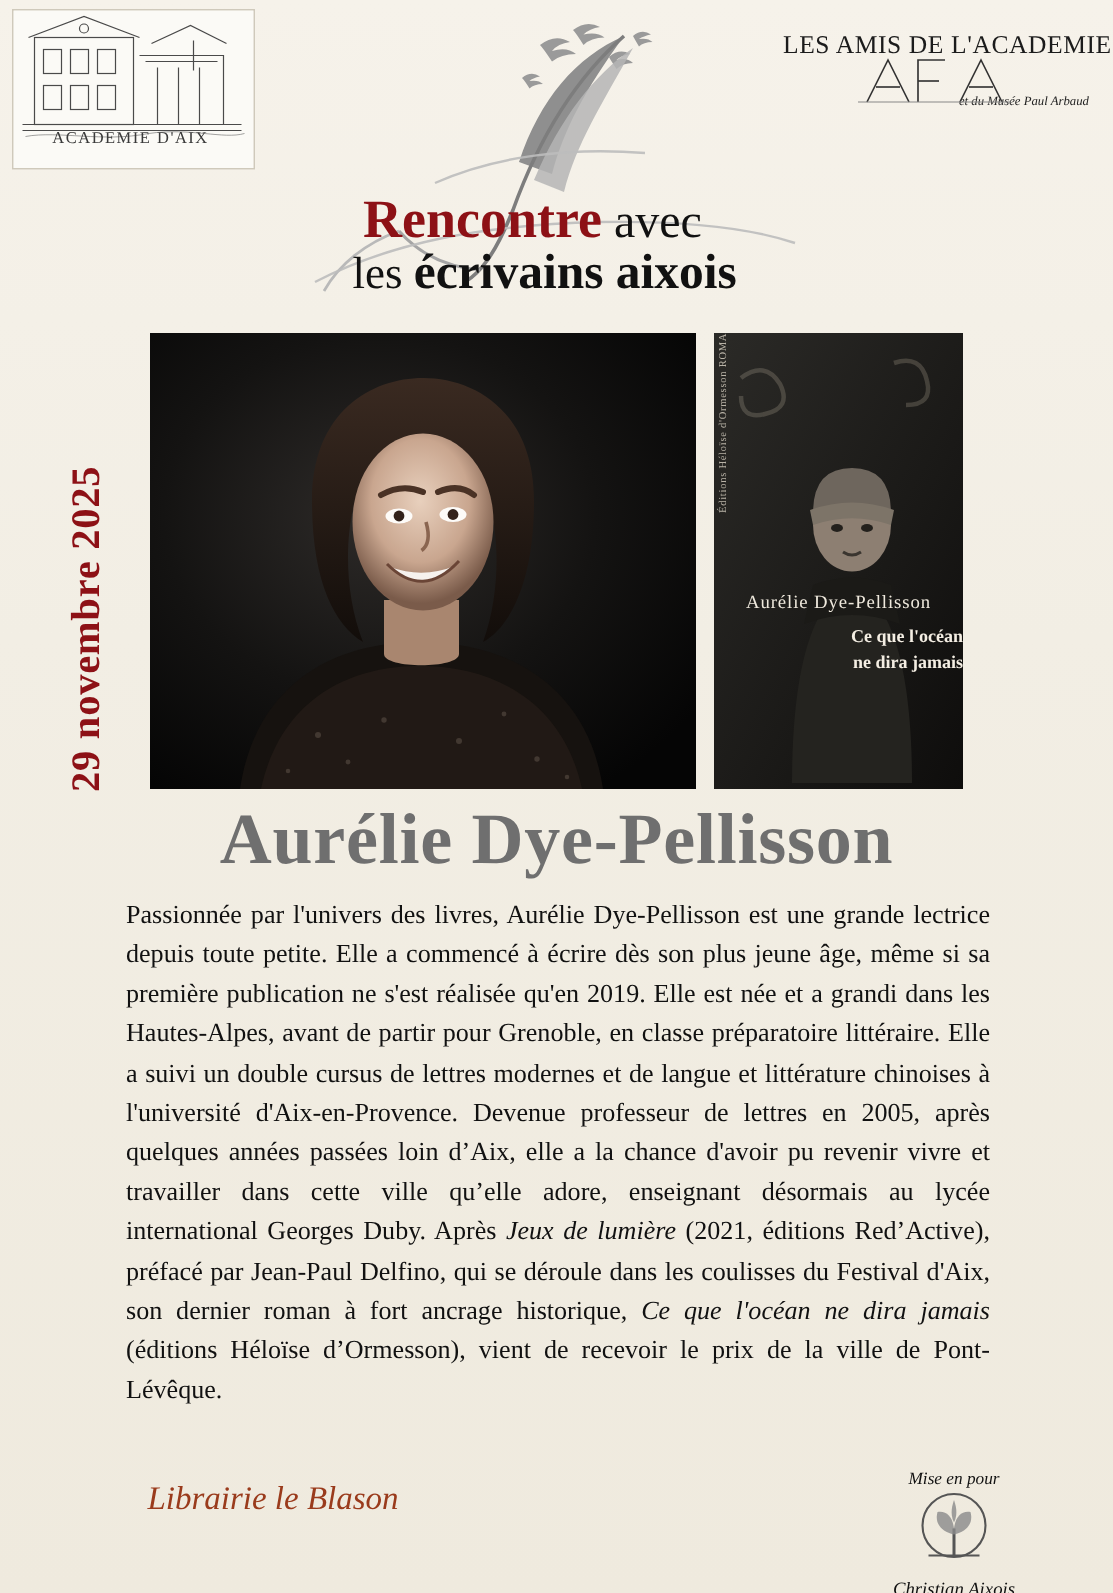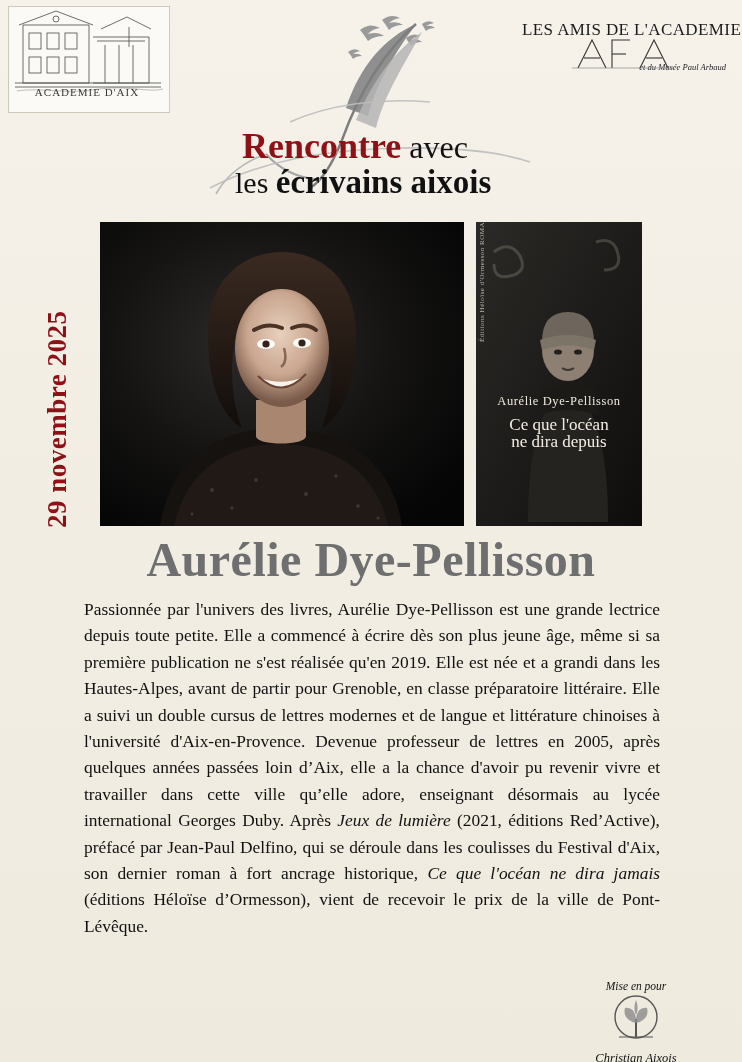--- a/index.html
+++ b/index.html
@@ -183,25 +183,25 @@
     text-align: center;
     color: #efe9dd;
     font-size: 12.5px;
     letter-spacing: 0.6px;
   }
   .book-title {
     position: absolute;
     left: 0;
     right: 0;
     top: 194px;
-    text-align: center;
+    text-align: right;
     color: #f4eee3;
-    font-size: 17px;
+    font-size: 12px;
     line-height: 17px;
-    font-weight: normal;
+    font-weight: bold;
   }
 
   
   .author-name {
     position: absolute;
     left: 0;
     right: 0;
     top: 532px;
     text-align: center;
     font-size: 48px;
@@ -432,31 +432,32 @@
         <ellipse cx="102" cy="130" rx="4" ry="2.6" fill="#23201c"></ellipse>
         <path d="M86 146 q6 4 12 0" stroke="#3a352f" stroke-width="2" fill="none"></path>
         <path d="M66 168 q26 -10 52 0 l6 26 q-32 -12 -64 0 Z" fill="#1b1a17"></path>
       </g>
       <text class="x" x="0" y="0"></text>
     </svg>
     <div class="book-side-text">Éditions Héloïse d'Ormesson   ROMAN</div>
     <div class="book-author">Aurélie Dye-Pellisson</div>
     <div class="book-title">
       <span>Ce que l'océan</span><br>
-      <span>ne dira depuis</span>
+      <span>ne dira jamais</span>
     </div>
   </div>
 
   <div class="author-name">Aurélie Dye-Pellisson</div>
 
   <div class="bio">
     <span>Passionnée par l'univers des livres, Aurélie Dye-Pellisson est une grande lectrice depuis toute petite. Elle a commencé à écrire dès son plus jeune âge, même si sa première publication ne s'est réalisée qu'en 2019. Elle est née et a grandi dans les Hautes-Alpes, avant de partir pour Grenoble, en classe préparatoire littéraire. Elle a suivi un double cursus de lettres modernes et de langue et littérature chinoises à l'université d'Aix-en-Provence. Devenue professeur de lettres en 2005, après quelques années passées loin d’Aix, elle a la chance d'avoir pu revenir vivre et travailler dans cette ville qu’elle adore, enseignant désormais au lycée international Georges Duby. Après </span><i>Jeux de lumière</i><span> (2021, éditions Red’Active), préfacé par Jean-Paul Delfino, qui se déroule dans les coulisses du Festival d'Aix, son dernier roman à fort ancrage historique, </span><i>Ce que l'océan ne dira jamais</i><span> (éditions Héloïse d’Ormesson), vient de recevoir le prix de la ville de Pont-Lévêque.</span>
   </div>
 
   <div class="footer-left">
+    <div class="shop">Librairie le Blason</div>
   </div>
 
   <div class="footer-right">
     <div class="mise">Mise en pour</div>
     <svg class="tree-mark" viewBox="0 0 58 52">
       <circle cx="29" cy="24" r="21" fill="none" stroke="#555" stroke-width="1.4"></circle>
       <path d="M29 44 L29 26" stroke="#555" stroke-width="2"></path>
       <path d="M29 30 C20 28, 16 22, 18 15 C24 14, 28 18, 29 26" fill="#8a8a8a" opacity="0.8"></path>
       <path d="M29 30 C38 28, 42 22, 40 15 C34 14, 30 18, 29 26" fill="#8a8a8a" opacity="0.8"></path>
       <path d="M29 22 C26 16, 28 10, 29 7 C30 10, 32 16, 29 22" fill="#8a8a8a" opacity="0.8"></path>

